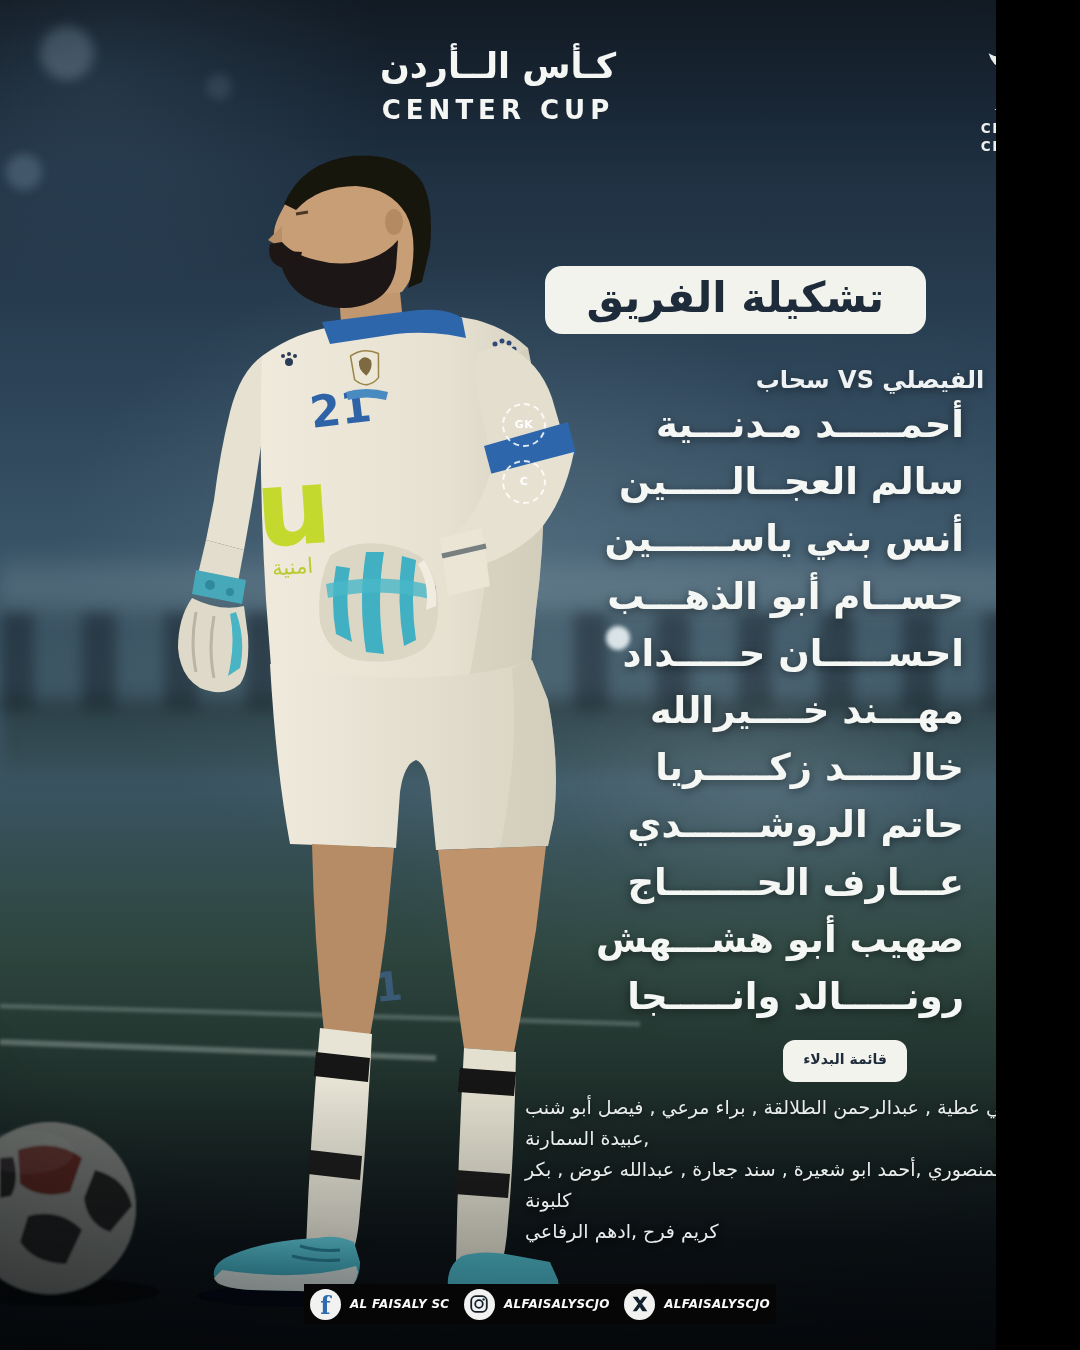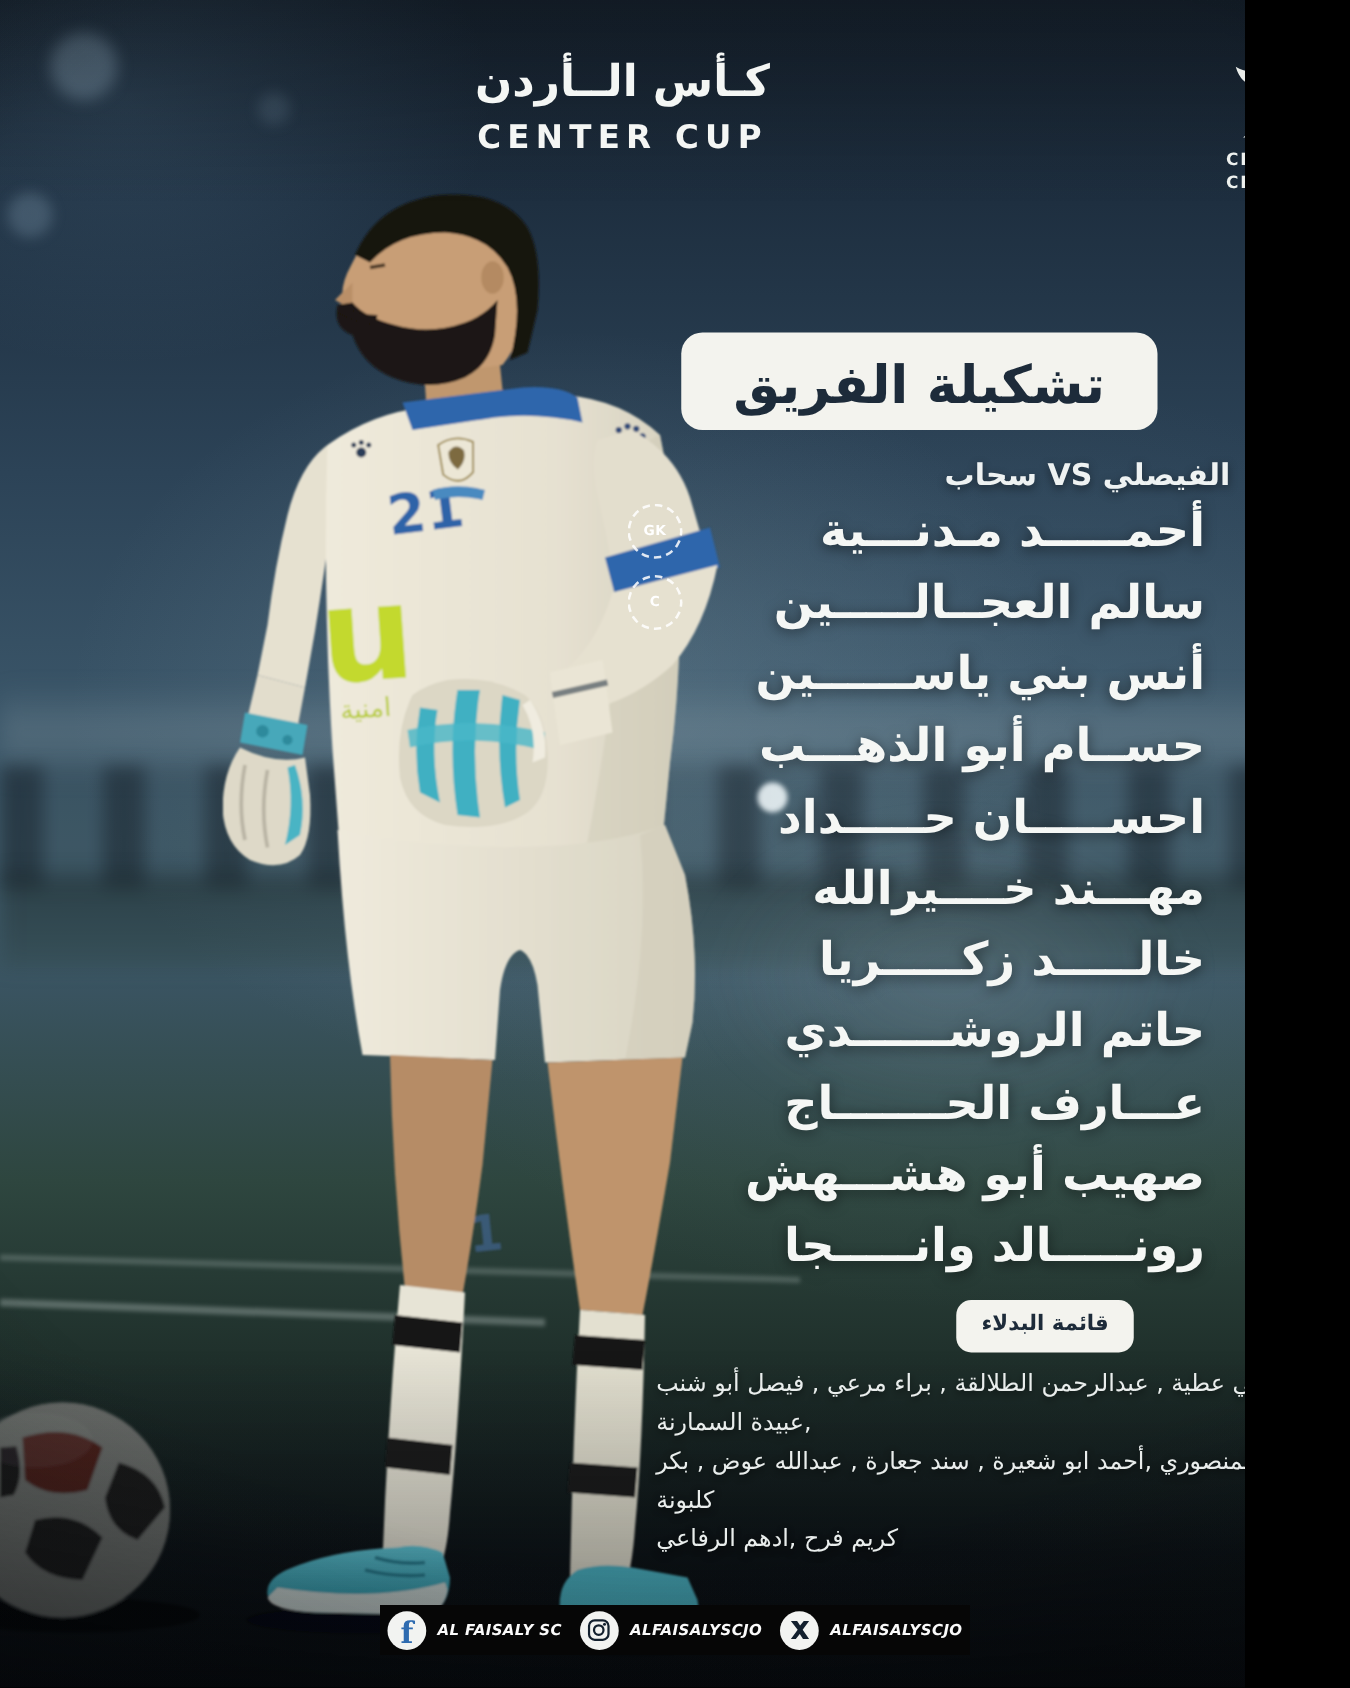--- a/index.html
+++ b/index.html
@@ -33,32 +33,32 @@
       radial-gradient(120% 92% at 50% 42%, rgba(0,0,0,0) 55%, rgba(4,7,10,.42) 86%, rgba(3,5,8,.70) 100%),
       linear-gradient(180deg, rgba(6,10,14,.30) 0%, rgba(0,0,0,0) 12%, rgba(0,0,0,0) 80%, rgba(3,5,7,.48) 100%);}
   
   .title-block{left:0;right:0;top:46px;margin:auto;width:340px;text-align:center;color:#f4f6f4;}
   .title-ar{font-size:35px;font-weight:bold;}
   .title-en{font-size:26px;font-weight:bold;letter-spacing:5px;margin-top:9px;}
   .media-logo{left:972px;top:24px;width:86px;text-align:center;color:#eef1ef;}
   .media-logo .txt{font-size:13.5px;font-weight:bold;letter-spacing:1.5px;line-height:1.12;margin-top:3px;}
   
   .pill{background:#f3f3ee;color:#1d2b3a;font-weight:bold;display:inline-flex;align-items:center;justify-content:center;}
-  .lineup-pill{right:70px;top:266px;height:62px;padding:10px 42px 6px;border-radius:17px;font-size:42px;}
+  .lineup-pill{right:70px;top:266px;height:62px;padding:0 42px 6px;border-radius:17px;font-size:42px;}
   .match-line{left:700px;top:334px;width:340px;text-align:center;font-size:24px;font-weight:bold;color:#eef2f2;
     text-shadow:0 2px 8px rgba(0,0,0,.45);margin-top:32px;}
   .players{right:32px;top:396px;width:480px;}
   .player-row{position:relative;height:57.2px;display:flex;align-items:center;justify-content:flex-end;}
   .player-name{font-size:37px;font-weight:bold;color:#f5f7f5;text-shadow:0 2px 10px rgba(0,0,0,.5);direction:rtl;white-space:nowrap;}
   .badge{position:absolute;left:18px;top:50%;transform:translateY(-50%);
     width:40px;height:40px;border:2px dashed rgba(255,255,255,.85);border-radius:50%;
     display:flex;align-items:center;justify-content:center;font-size:11px;font-weight:bold;color:#fff;letter-spacing:.5px;}
   .badge:empty{display:none;}
   
-  .subs-pill{right:89px;top:1040px;height:38px;padding:0 20px 4px;border-radius:12px;font-size:17px;}
+  .subs-pill{right:89px;top:1040px;height:38px;padding:0 20px 4px;border-radius:12px;font-size:14px;}
   .subs-lines{left:525px;top:1092px;width:540px;text-align:left;direction:rtl;color:#e9edec;
     font-size:19px;font-weight:normal;line-height:31px;text-shadow:0 2px 6px rgba(0,0,0,.5);}
   
   .footer-bar{left:304px;top:1284px;width:472px;height:40px;background:#060606;
     display:flex;align-items:center;justify-content:space-between;padding:0 6px;box-sizing:border-box;}
   .social{display:flex;align-items:center;gap:9px;}
   .icon-circle{width:31px;height:31px;border-radius:50%;background:#f2f3f1;display:flex;align-items:center;justify-content:center;}
   .handle{font-size:12px;font-weight:bold;font-style:italic;color:#fafafa;letter-spacing:.3px;white-space:nowrap;}
   .fb-f{color:#2e6bb0;font-size:24px;font-weight:bold;line-height:1;margin-top:3px;font-family:"DejaVu Serif",serif;}
 </style>

